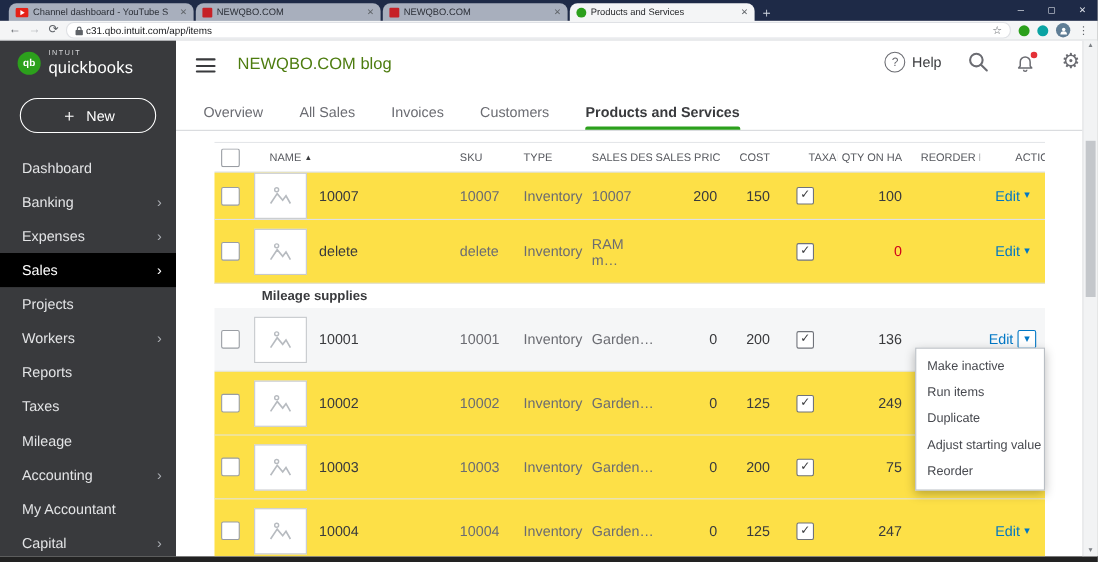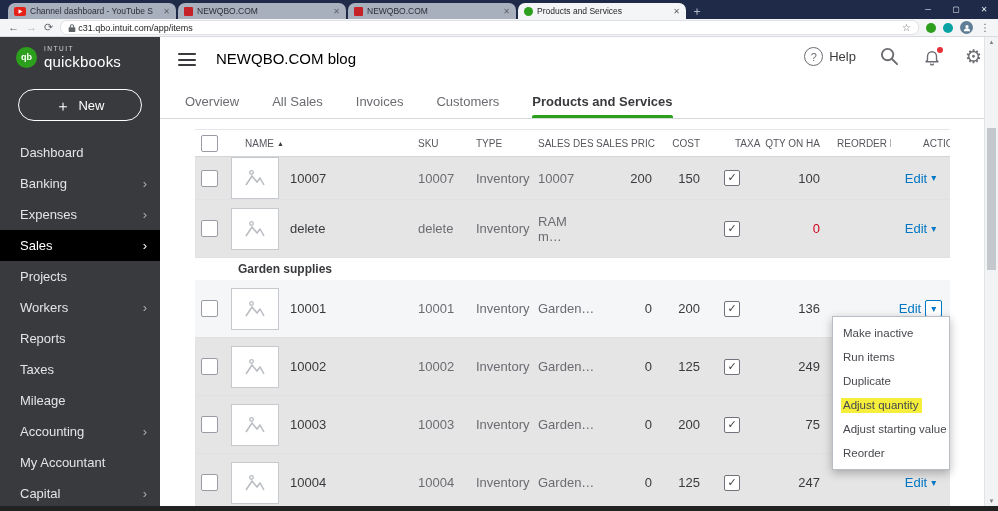--- a/index.html
+++ b/index.html
@@ -51,21 +51,21 @@
   .snav{position:absolute;top:100px;left:0;right:0;}
   .sitem{height:31px;display:flex;align-items:center;padding:0 13px 0 20px;font-size:13px;color:#e3e4e6;}
   .sitem .chev{margin-left:auto;color:#aaadb2;font-size:13px;line-height:1;}
   .sitem.active{background:#000;color:#fff;}
   .sitem.active .chev{color:#fff;}
 
   
   .main{position:absolute;left:160px;right:0;top:0;bottom:0;background:#fff;overflow:hidden;}
   .hamburger{position:absolute;left:18px;top:16px;width:18px;height:13px;display:flex;flex-direction:column;justify-content:space-between;}
   .hamburger i{display:block;height:2px;background:#393a3d;border-radius:1px;}
-  .mtitle{position:absolute;left:56px;top:13px;font-size:15px;color:#000000;}
+  .mtitle{position:absolute;left:56px;top:13px;font-size:15px;color:#4d7c0f;}
   .hicons{position:absolute;right:16px;top:10px;display:flex;align-items:center;gap:24px;color:#6b6c72;}
   .help{display:flex;align-items:center;gap:6px;font-size:13px;color:#393a3d;}
   .qmark{width:17px;height:17px;border:1.5px solid #6b6c72;border-radius:50%;font-size:11px;color:#6b6c72;
          display:flex;align-items:center;justify-content:center;}
   .bellwrap{position:relative;display:inline-flex;}
   .belldot{position:absolute;top:-1px;right:-2px;width:6px;height:6px;background:#e43137;border-radius:50%;}
   .gear{font-size:19px;line-height:1;color:#6b6c72;}
 
   .navtabs{position:absolute;top:48px;left:0;right:13px;height:33px;border-bottom:1px solid #d6d9dc;
            display:flex;align-items:stretch;padding-left:25px;gap:33px;font-size:13px;color:#6b6c72;}
@@ -76,21 +76,21 @@
   
   .tablewrap{position:absolute;left:35px;top:92px;width:755px;bottom:0;}
   .thead{display:grid;grid-template-columns:30px 190px 58px 62px 58px 62px 48px 58px 62px 68px 59px;height:26px;
          border-top:1px solid #e4e6e9;border-bottom:1px solid #d3d6d9;align-items:center;font-size:10px;color:#55575d;}
   .h{padding:0 3px;white-space:nowrap;overflow:hidden;}
   .h.namecol{padding-left:20px;display:flex;align-items:center;gap:3px;}
   .sortarrow{font-size:7px;color:#393a3d;}
   .h.r{text-align:right;}
   .h.c{text-align:center;margin-left:29px;}
   .trow{display:grid;grid-template-columns:30px 62px 128px 58px 62px 58px 62px 48px 58px 62px 68px 59px;height:57px;
-        border-bottom:1px solid #dfe1e4;align-items:center;font-size:13px;color:#393a3d;background:#e5e5e5;}
+        border-bottom:1px solid #dfe1e4;align-items:center;font-size:13px;color:#393a3d;background:#fde047;}
   .trow.short{height:42px;}
   .trow.sel{background:#f5f6f7;}
   .cell{display:flex;align-items:center;height:100%;overflow:hidden;padding:0 3px;}
   .cell.num{justify-content:flex-end;}
   .cell.cen{justify-content:center;}
   .muted{color:#6b6c72;}
   .redtext{color:#d0021b;}
   .cb{width:15px;height:15px;border:1.5px solid #999da3;border-radius:2px;background:#fff;margin-left:3px;flex:0 0 auto;}
   .thumb{width:46px;height:40px;border:1px solid #c6c9cd;background:#fff;display:flex;align-items:center;justify-content:center;
          margin-left:3px;flex:0 0 auto;}
@@ -363,21 +363,21 @@
           <div class="cell num redtext">0</div>
           <div class="cell"></div>
           <div class="cell cen">
               <span class="edit">
                 <span>Edit</span>
                 <span class="caret">▾</span>
               </span>
             </div>
         </div>
 
-        <div class="grouprow">Garden supplies</div>
+        <div class="grouprow">Mileage supplies</div>
 
         <div class="trow sel">
           <div class="cell">
               <span class="cb"></span>
             </div>
           <div class="cell">
               <span class="thumb">
                 <svg width="26" height="24" viewBox="0 0 24 24">
                   <polyline points="3,19 9,10 14,16 17,12 21,19" fill="none" stroke="#b7bbc0" stroke-width="1.5"></polyline>
                   <circle cx="8.5" cy="6.5" r="1.8" fill="none" stroke="#b7bbc0" stroke-width="1.3"></circle>
@@ -501,23 +501,20 @@
         <div class="mi">
             <span>Make inactive</span>
           </div>
         <div class="mi">
             <span>Run items</span>
           </div>
         <div class="mi">
             <span>Duplicate</span>
           </div>
         <div class="mi">
-            <span class="hl">Adjust quantity</span>
-          </div>
-        <div class="mi">
             <span>Adjust starting value</span>
           </div>
         <div class="mi">
             <span>Reorder</span>
           </div>
       </div>
 
     </div>
 
     <div class="sb">

